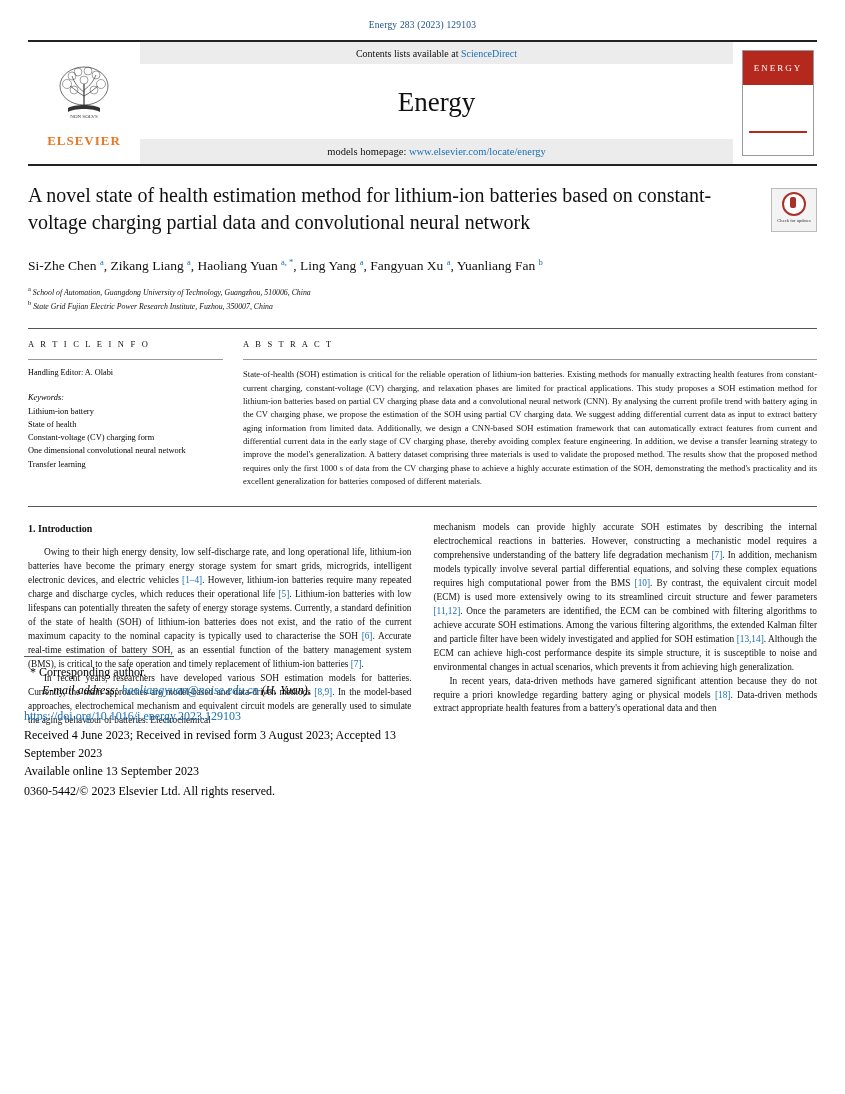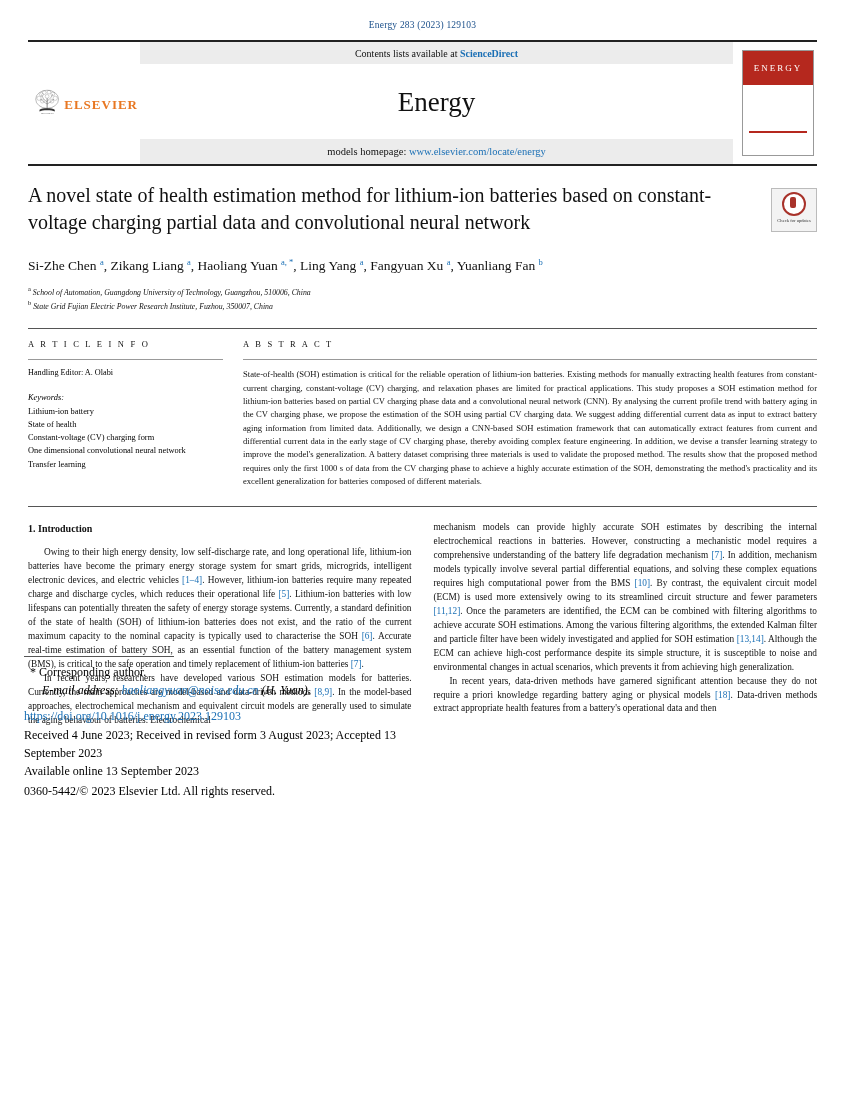--- a/index.html
+++ b/index.html
@@ -34,21 +34,21 @@
     border-top: 2px solid #222;
     border-bottom: 2px solid #222;
     display: flex;
     align-items: stretch;
     height: 122px;
   }
   .elsevier-logo {
     width: 112px;
     border-right: 0px solid #ccc;
     display: flex;
-    flex-direction: row;
+    flex-direction: column;
     align-items: center;
     justify-content: center;
     padding: 4px 2px 2px 2px;
     box-sizing: border-box;
   }
   .tree-svg { display:block; }
   .elsevier-word {
     font-family: "Liberation Serif", serif;
     font-size: 13px;
     letter-spacing: 1px;
@@ -64,21 +64,21 @@
     padding: 0;
     box-sizing: border-box;
   }
   .contents-bar {
     background: #ececec;
     text-align: center;
     font-size: 10px;
     padding: 6px 0 5px 0;
     color: #111;
   }
-  .contents-bar a { color: #1a6fb5; text-decoration: none; font-weight: bold; }
+  .contents-bar a { color: #1a6fb5; text-decoration: none; }
   .journal-title {
     text-align: center;
     font-size: 27px;
     font-family: "Liberation Serif", serif;
     padding: 12px 0 10px 0;
     color: #111;
   }
   .homepage-bar {
     background: #ececec;
     text-align: center;

